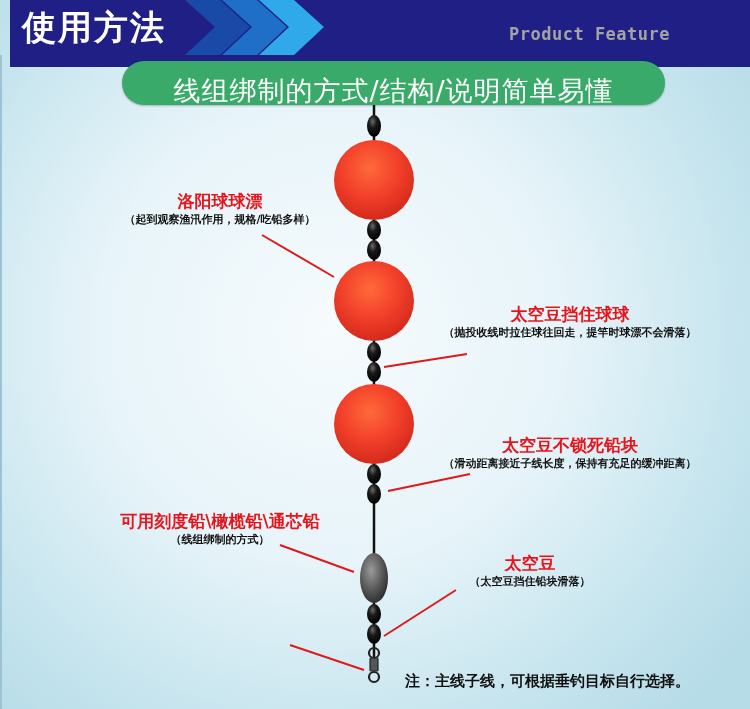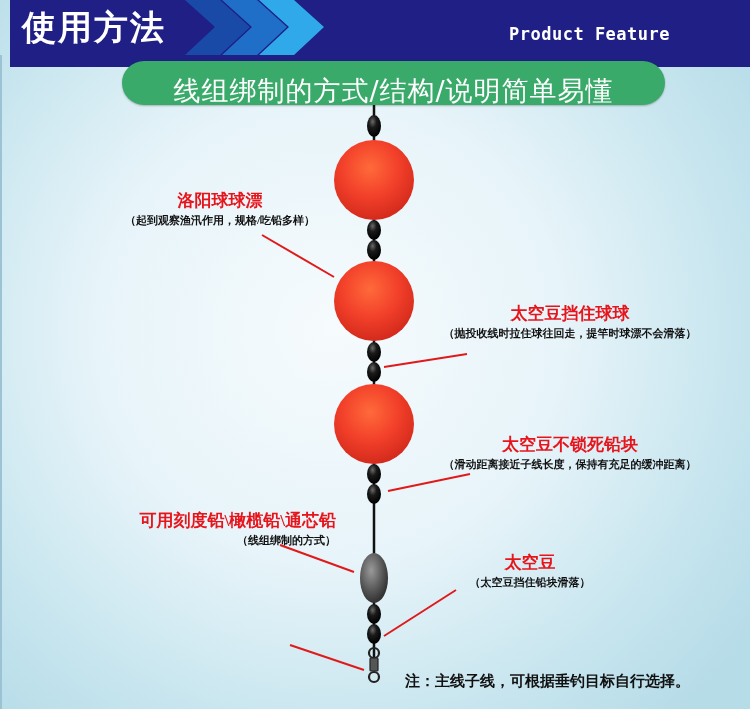--- a/index.html
+++ b/index.html
@@ -3,26 +3,26 @@
 <meta charset="utf-8">
 <style>
   html, body { margin: 0; padding: 0; }
   body { width: 750px; height: 709px; overflow: hidden; font-family: "DejaVu Sans", sans-serif; }
   .page { position: relative; width: 750px; height: 709px; overflow: hidden;
     background: radial-gradient(ellipse 520px 520px at 330px 330px, #f6fbfd 0%, #e7f4f9 45%, #c5e4ee 80%, #b6dce8 100%); }
   .edge-left { position: absolute; left: 0; top: 55px; width: 2px; height: 654px; background: #9bc3d3; }
   .header { position: absolute; left: 10px; top: 0; width: 750px; height: 67px; background: #1f1f86; overflow: hidden; }
   .header .title { position: absolute; left: 12px; top: 5px; font-size: 34px; color: #ffffff; letter-spacing: 2px; font-weight: bold; font-family: "DejaVu Sans", sans-serif; }
   .header .chevrons { position: absolute; left: 170px; top: 0; width: 150px; height: 55px; }
-  .header .feature { position: absolute; left: 499px; top: 24px; font-size: 17px; color: #ffffff; font-weight: bold; font-family: "DejaVu Sans Mono", monospace; letter-spacing: 0.5px; }
+  .header .feature { position: absolute; left: 499px; top: 24px; font-size: 17px; color: #a3a3a3; font-weight: bold; font-family: "DejaVu Sans Mono", monospace; letter-spacing: 0.5px; }
   .pill { position: absolute; left: 122px; top: 61px; width: 543px; height: 44px; border-radius: 22px; background: #3aaa6a;
     box-shadow: 0 1px 2px rgba(0,0,0,0.25); display: flex; align-items: center; justify-content: center; }
   .pill span { color: #ffffff; font-size: 27px; letter-spacing: 1px; white-space: nowrap; margin-top: 15px; }
   .rig { position: absolute; left: 0; top: 0; width: 750px; height: 709px; }
-  .label { position: absolute; text-align: center; white-space: nowrap; font-family: Liberation Serif, serif; }
+  .label { position: absolute; text-align: center; white-space: nowrap; }
   .label .main { color: #e8141b; font-size: 17px; font-weight: bold; display: block; line-height: 22px; }
   .label .sub { color: #111111; font-size: 11px; display: block; line-height: 16px; font-weight: bold; }
   .note { position: absolute; left: 405px; top: 672px; font-size: 15px; color: #111; font-weight: bold; white-space: nowrap; }
 </style>
 </head>
 <body>
 
 <div class="page">
   <div class="edge-left"></div>
 
@@ -102,21 +102,21 @@
   <div class="label" style="left:420px; top:303px; width:300px;">
     <span class="main">太空豆挡住球球</span>
     <span class="sub">（抛投收线时拉住球往回走，提竿时球漂不会滑落）</span>
   </div>
 
   <div class="label" style="left:420px; top:428px; width:300px;margin-top:6px;">
     <span class="main">太空豆不锁死铅块</span>
     <span class="sub">（滑动距离接近子线长度，保持有充足的缓冲距离）</span>
   </div>
 
-  <div class="label" style="left:86px; top:510px; width:250px;text-align:right;">
+  <div class="label" style="left:95px; top:510px; width:250px;">
     <span class="main">可用刻度铅\橄榄铅\通芯铅</span>
     <span class="sub">（线组绑制的方式）</span>
   </div>
 
   <div class="label" style="left:455px; top:552px; width:150px;">
     <span class="main">太空豆</span>
     <span class="sub">（太空豆挡住铅块滑落）</span>
   </div>
 
 

